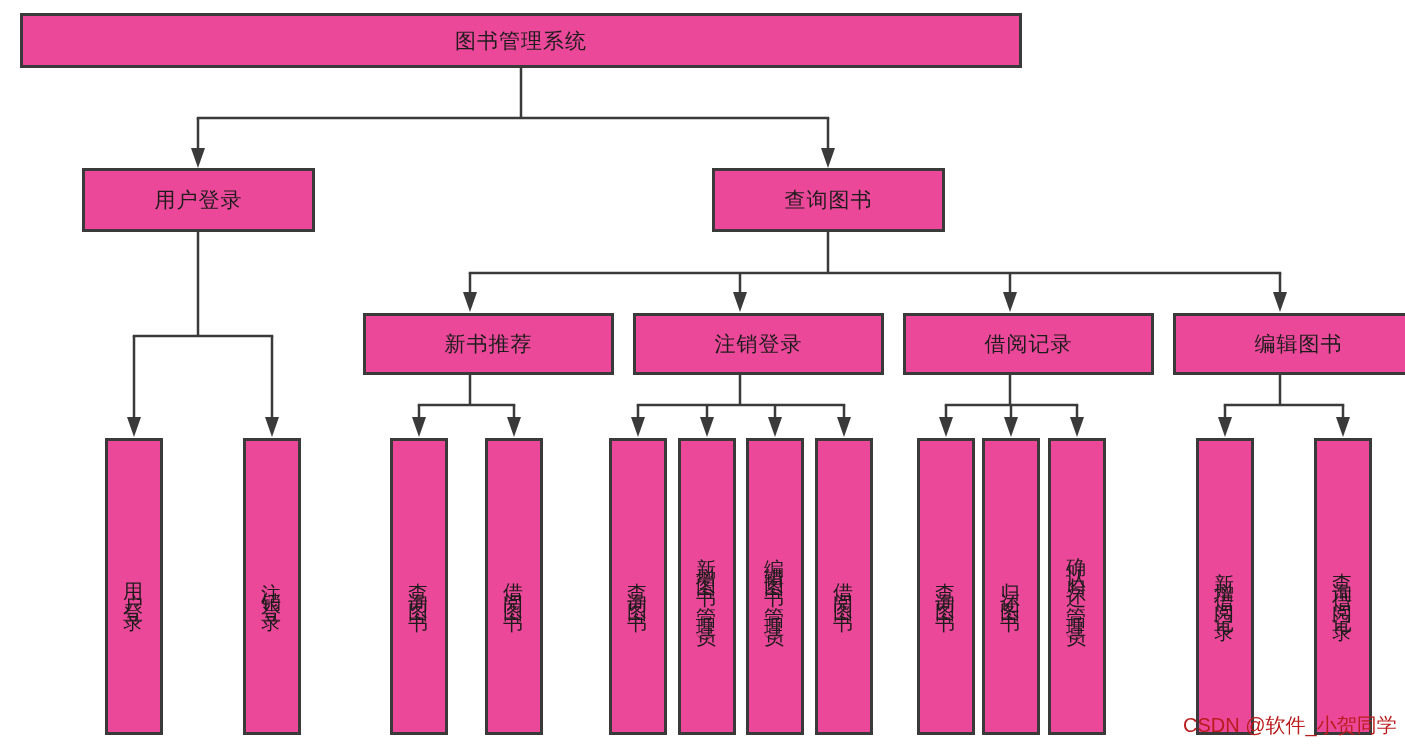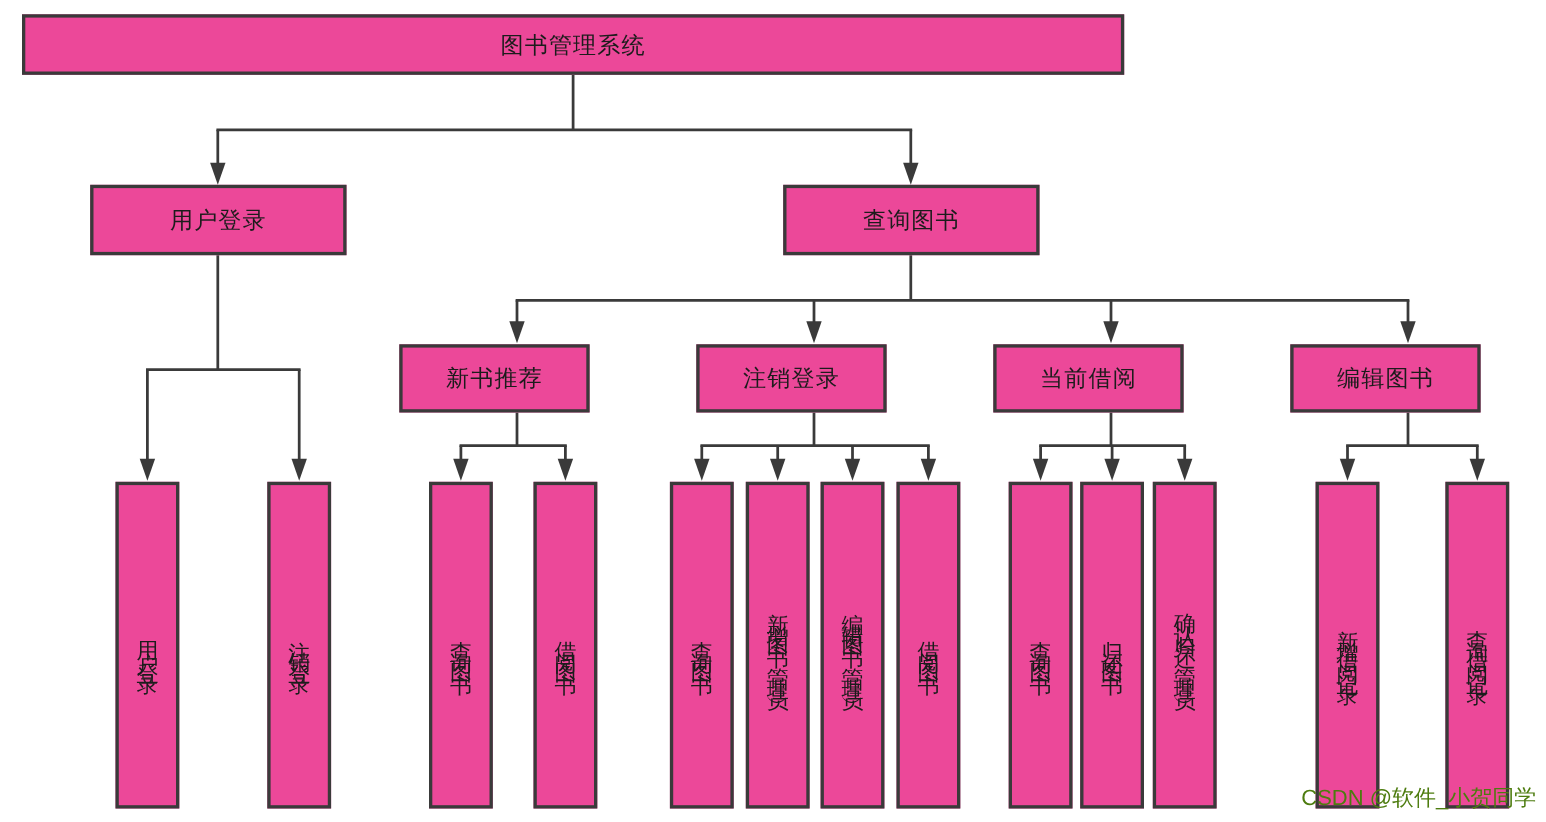--- a/index.html
+++ b/index.html
@@ -44,27 +44,27 @@
     height: 297px;
     top: 438px;
   }
   .vbox span {
     writing-mode: vertical-rl;
     text-orientation: mixed;
     font-size: 20px;
     letter-spacing: 10px;
   }
   .lvl2 { top: 168px; width: 233px; height: 64px; }
-  .lvl3 { top: 313px; width: 173px; height: 62px; }
+  .lvl3 { top: 313px; width: 251px; height: 62px; }
   .watermark {
     position: absolute;
     left: 1183px;
     top: 712px;
     font-size: 20px;
-    color: #4d7c0f;
+    color: #b91c1c;
     white-space: nowrap;
     z-index: 5;
   }
 </style>
 </head>
 <body>
 
 <div class="canvas">
 
   <svg class="connectors" viewBox="0 0 1405 747" xmlns="http://www.w3.org/2000/svg">
@@ -144,21 +144,21 @@
     <span>查询图书</span>
   </div>
 
   <div class="box hbox lvl3" style="left:363px">
     <span>新书推荐</span>
   </div>
   <div class="box hbox lvl3" style="left:633px">
     <span>注销登录</span>
   </div>
   <div class="box hbox lvl3" style="left:903px">
-    <span>当前借阅</span>
+    <span>借阅记录</span>
   </div>
   <div class="box hbox lvl3" style="left:1173px">
     <span>编辑图书</span>
   </div>
 
   <div class="box vbox" style="left:105px">
     <span>用户登录</span>
   </div>
   <div class="box vbox" style="left:243px">
     <span>注销登录</span>

